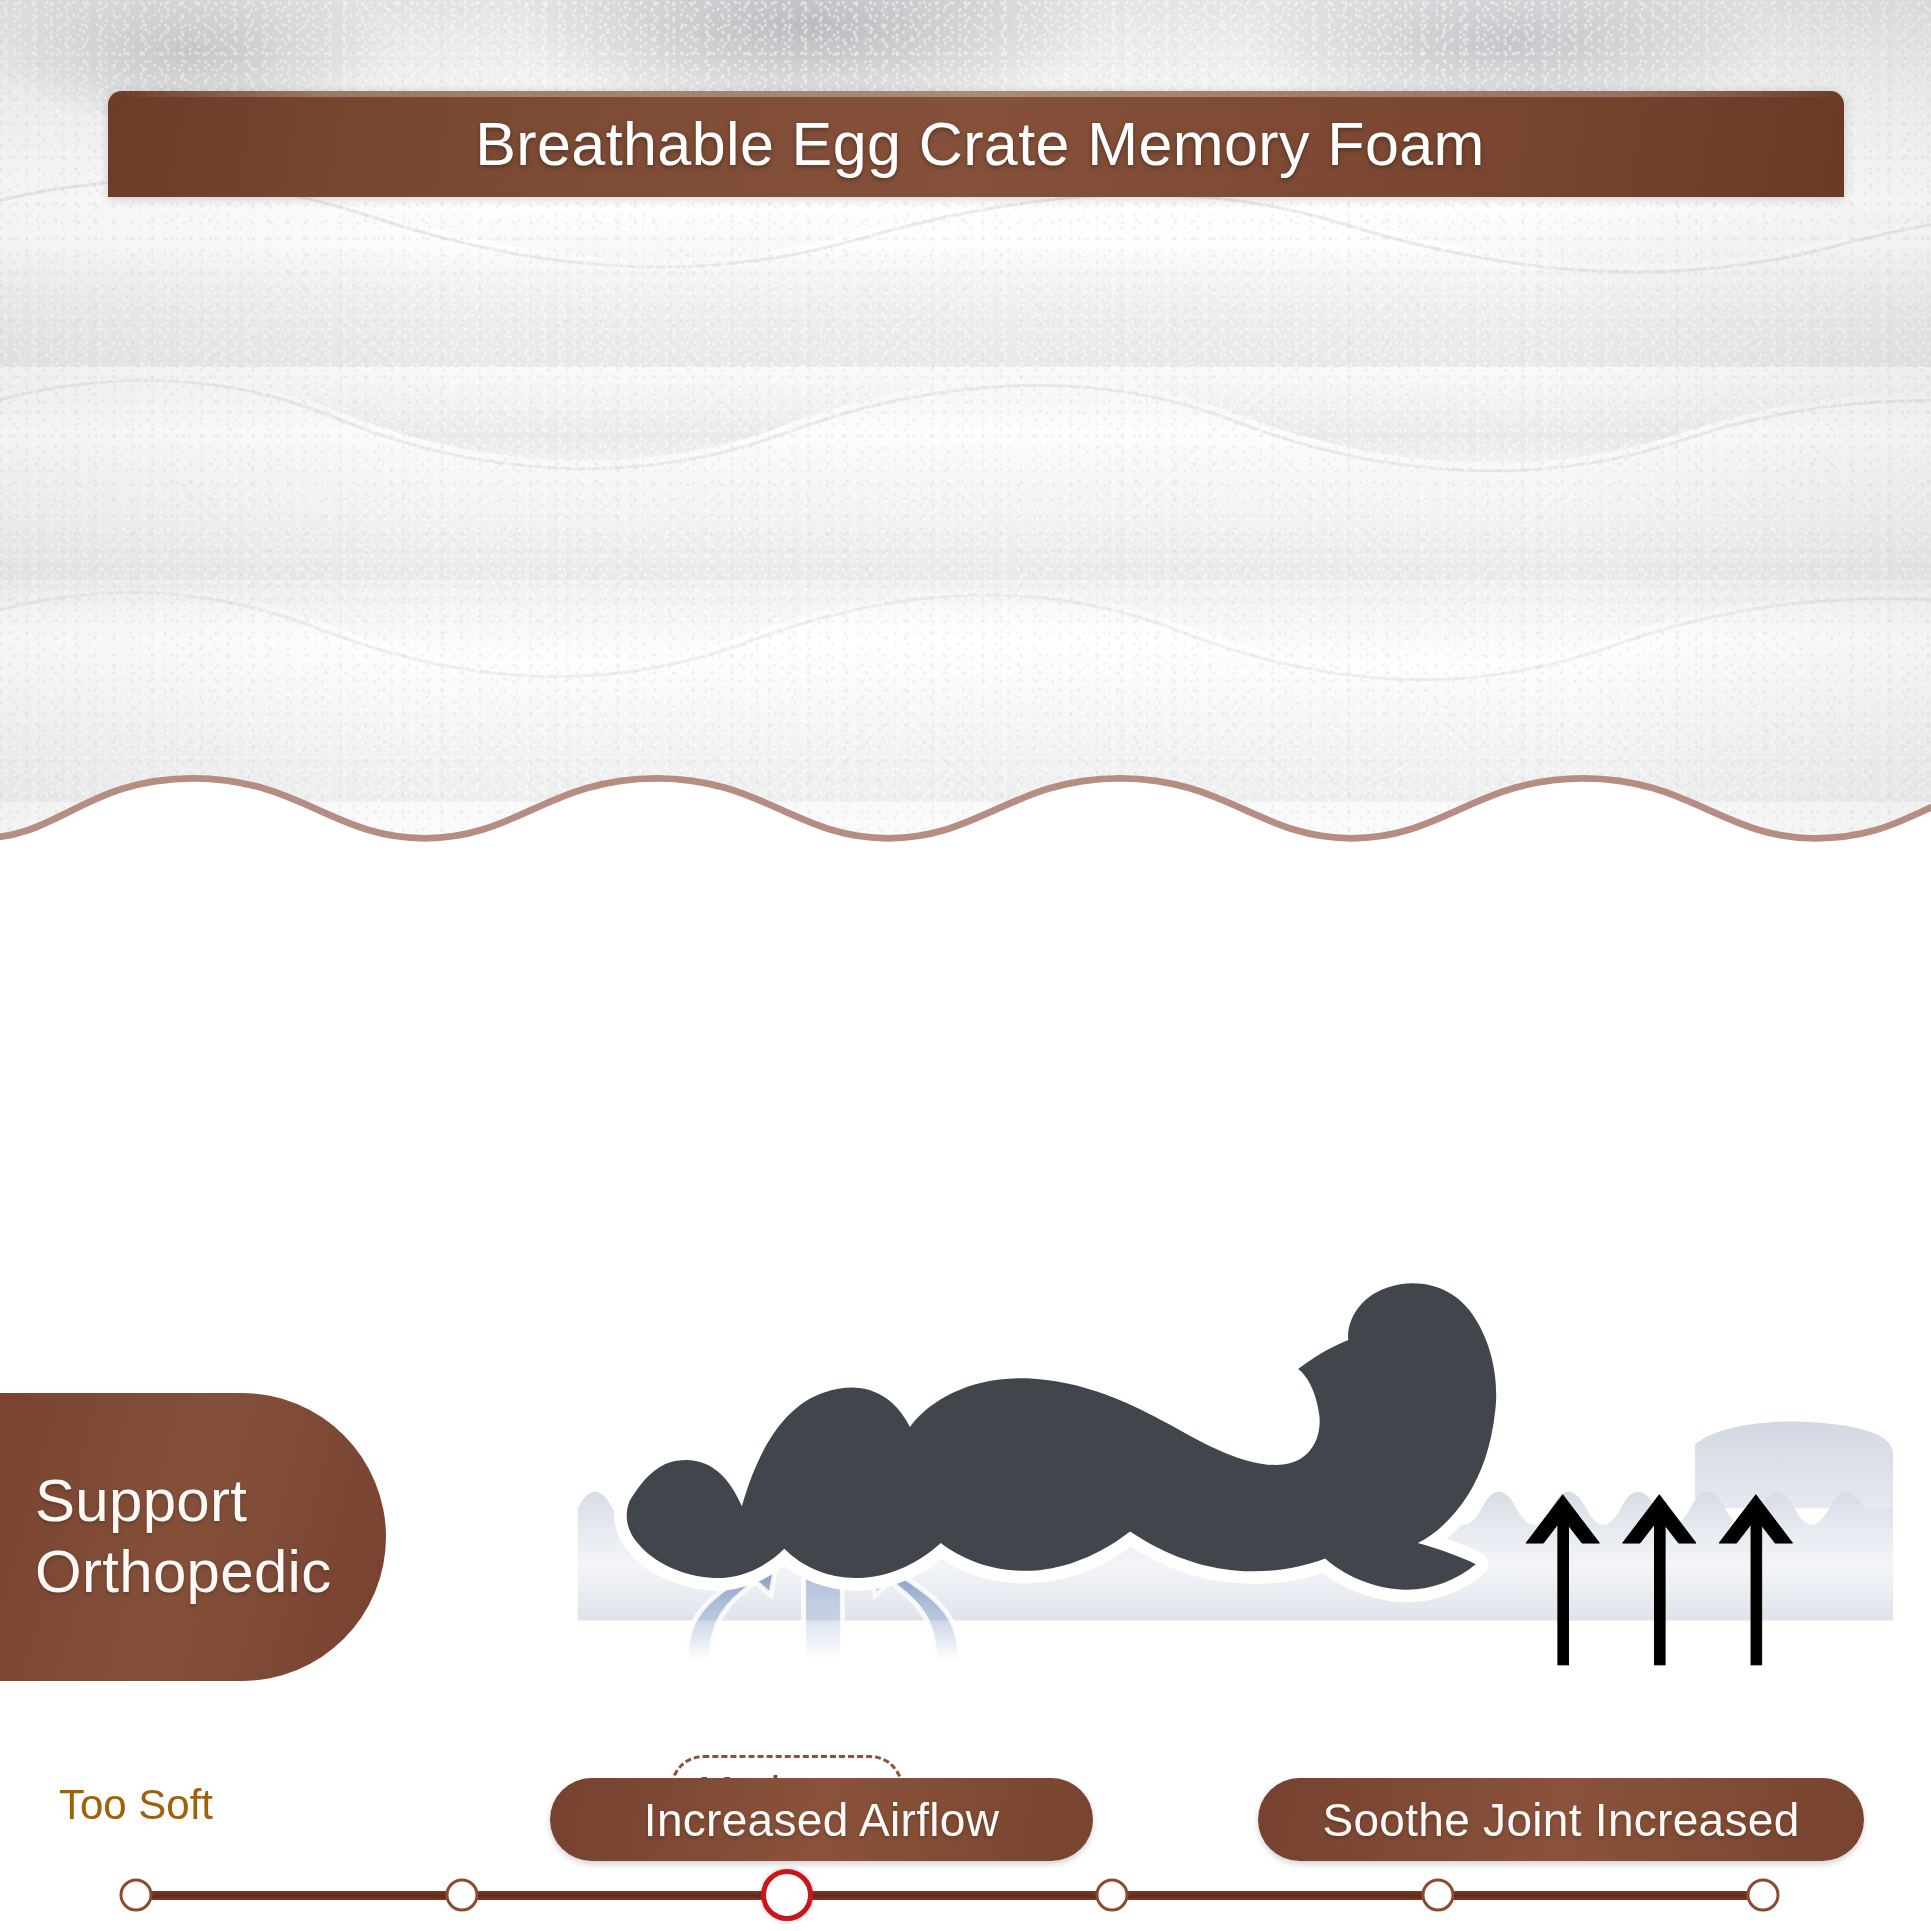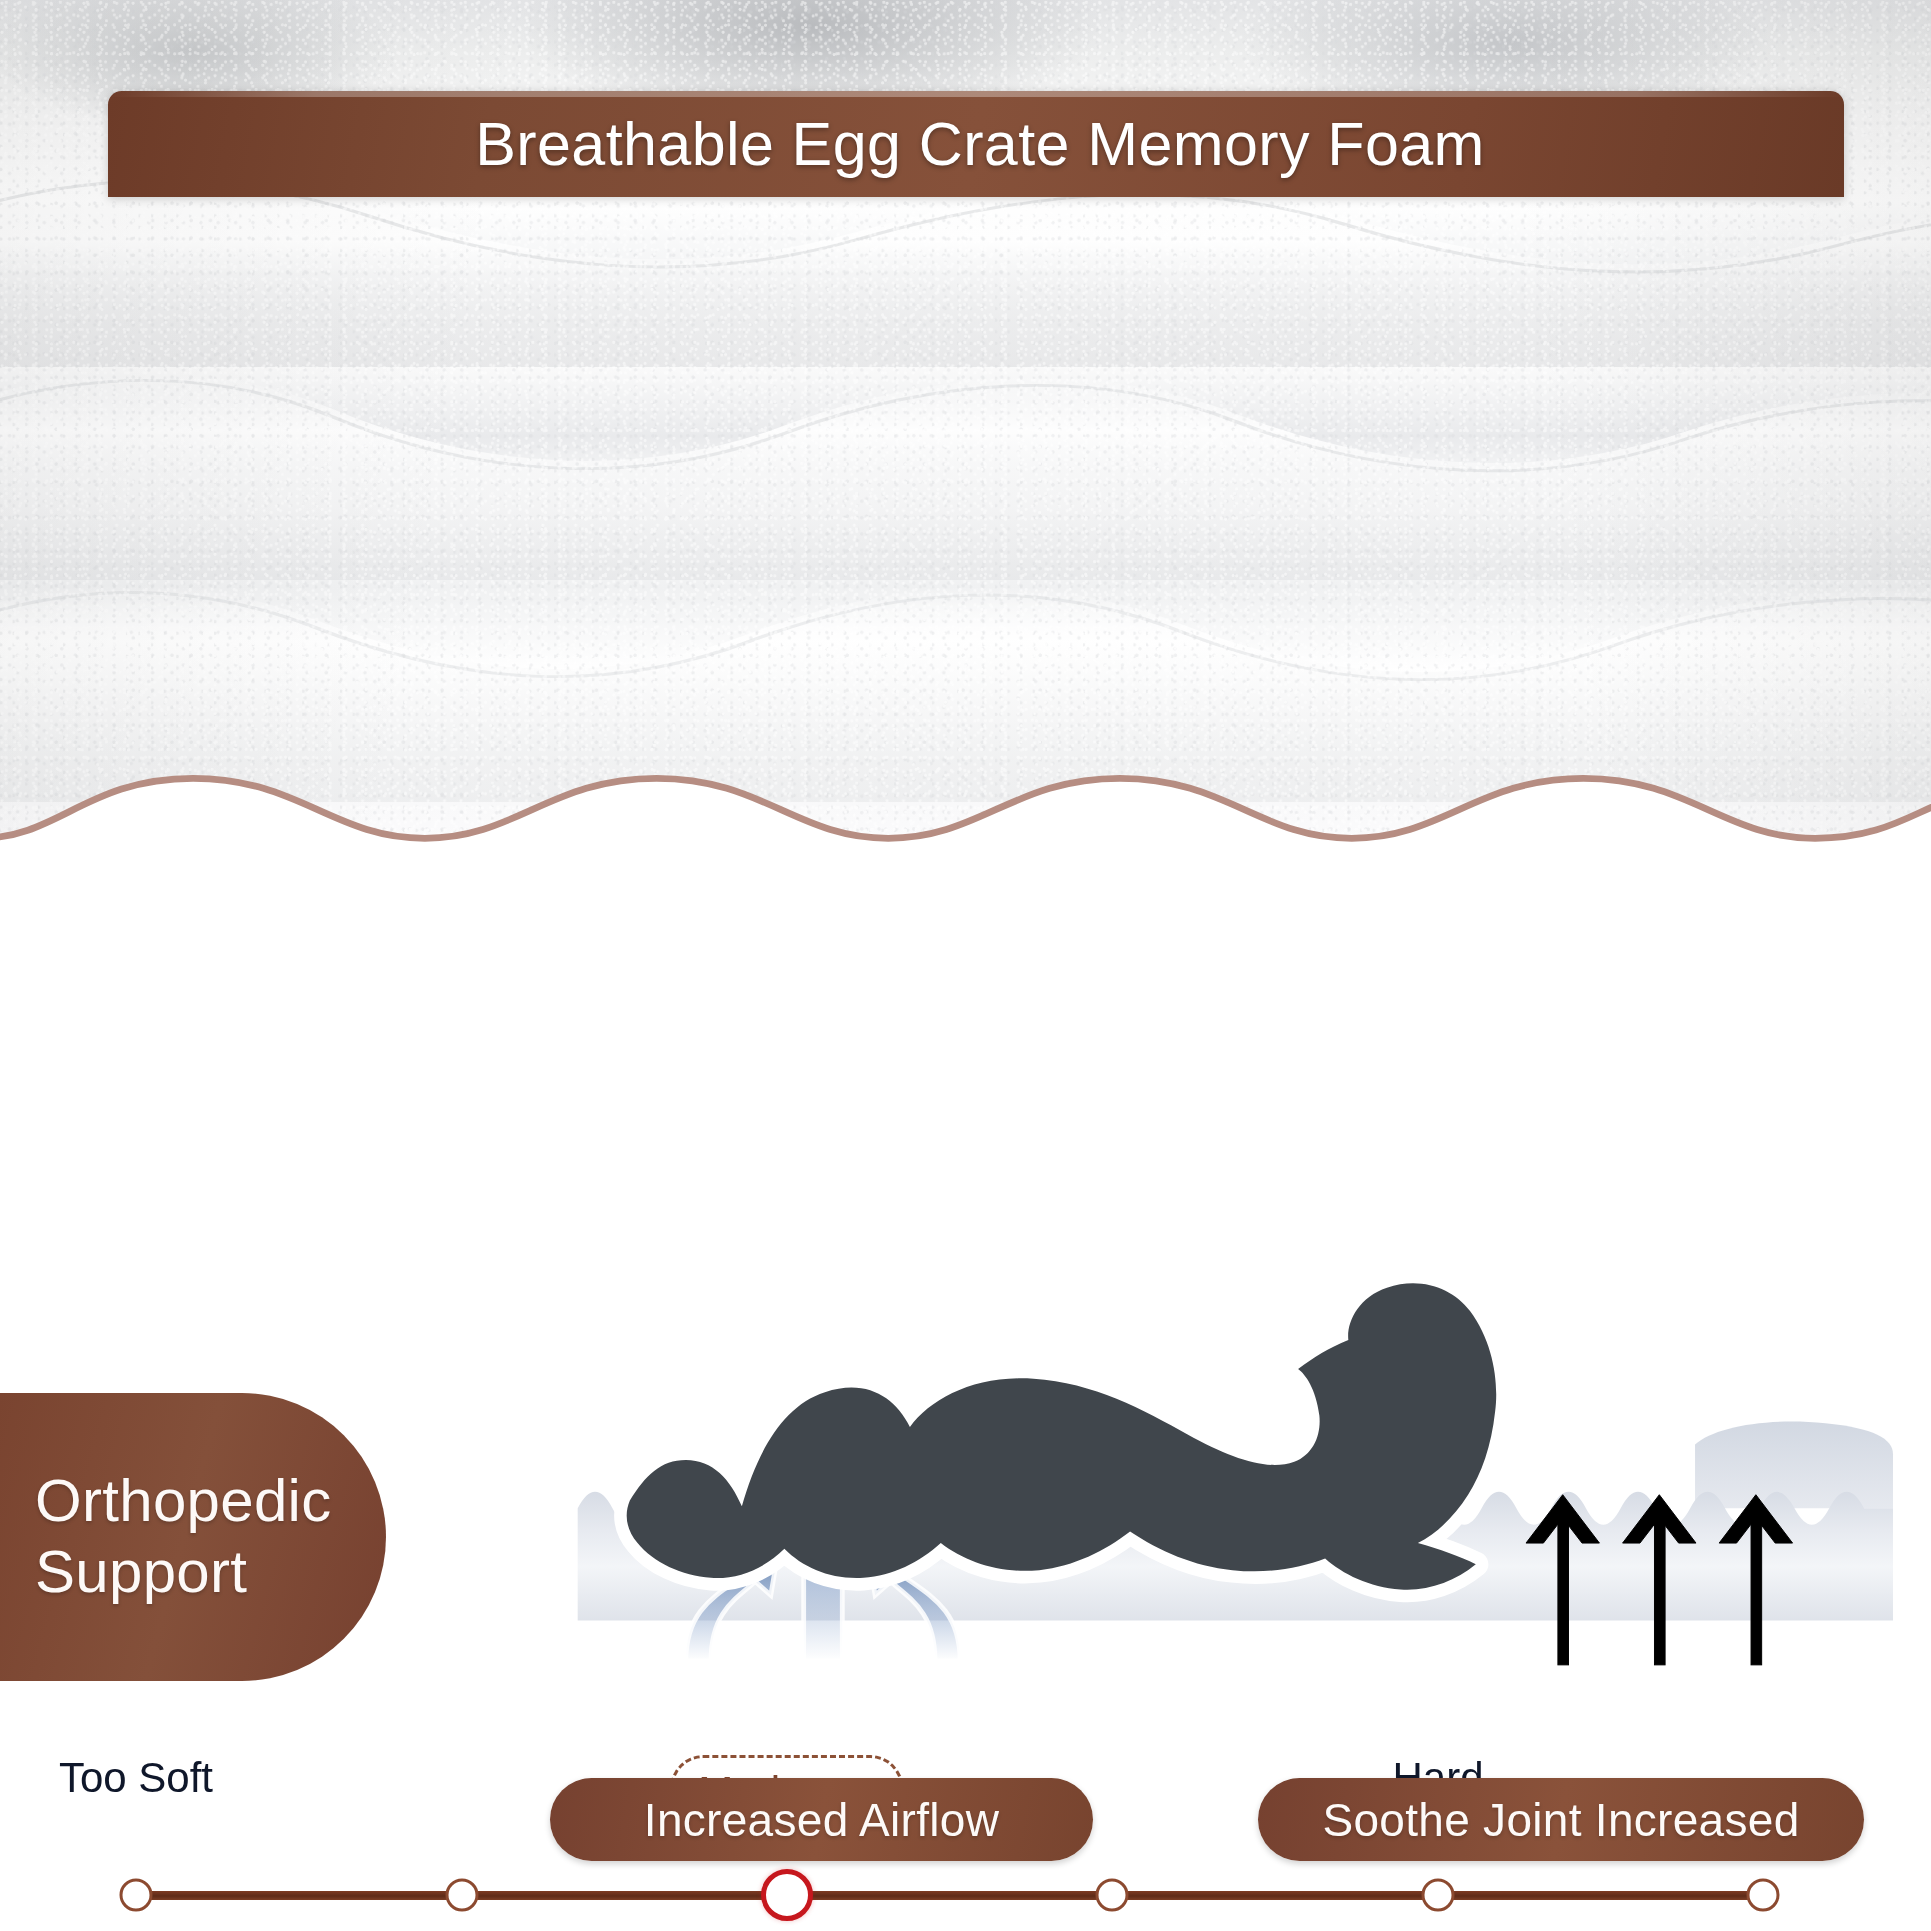--- a/index.html
+++ b/index.html
@@ -161,23 +161,23 @@
   }
   .scale-dot.active {
     width: 52px;
     height: 52px;
     border: 5.8px solid #c6171d;
     box-shadow: 0 0 5.8px rgba(198,23,29,.28);
   }
   .scale-label-top {
     position: absolute;
     transform: translateX(-50%);
-    top: 885px;
+    top: 912px;
     font-size: 42px;
-    color: #0f172a;
+    color: #a16207;
     white-space: nowrap;
   }
   .moderate-chip {
     position: absolute;
     transform: translateX(-50%);
     top: 886px;
     padding: 9.7px 25px 11.6px;
     border: 3.9px dashed #8c5136;
     border-radius: 33px;
     color: #7e452e;
@@ -318,22 +318,22 @@
 
     <span class="scale-label-top" style="left:136px;">Too Soft</span>
 
     <span class="moderate-chip" style="left:787px;">Moderate</span>
 
     <span class="scale-label-top" style="left:1438px;">Hard</span>
 
   </div>
 
   <div class="ortho-badge">
+    <span class="ortho-line">Support</span>
     <span class="ortho-line">Orthopedic</span>
-    <span class="ortho-line">Support</span>
   </div>
 
   <div class="illustration">
     <svg viewBox="0 0 1400 420" preserveAspectRatio="none">
       <defs>
         <linearGradient id="matGrad" x1="0" y1="0" x2="0" y2="1">
           <stop offset="0%" stop-color="#d7dce5"></stop>
           <stop offset="30%" stop-color="#e7eaf0"></stop>
           <stop offset="58%" stop-color="#f3f5f8"></stop>
           <stop offset="100%" stop-color="#dfe3ea"></stop>

